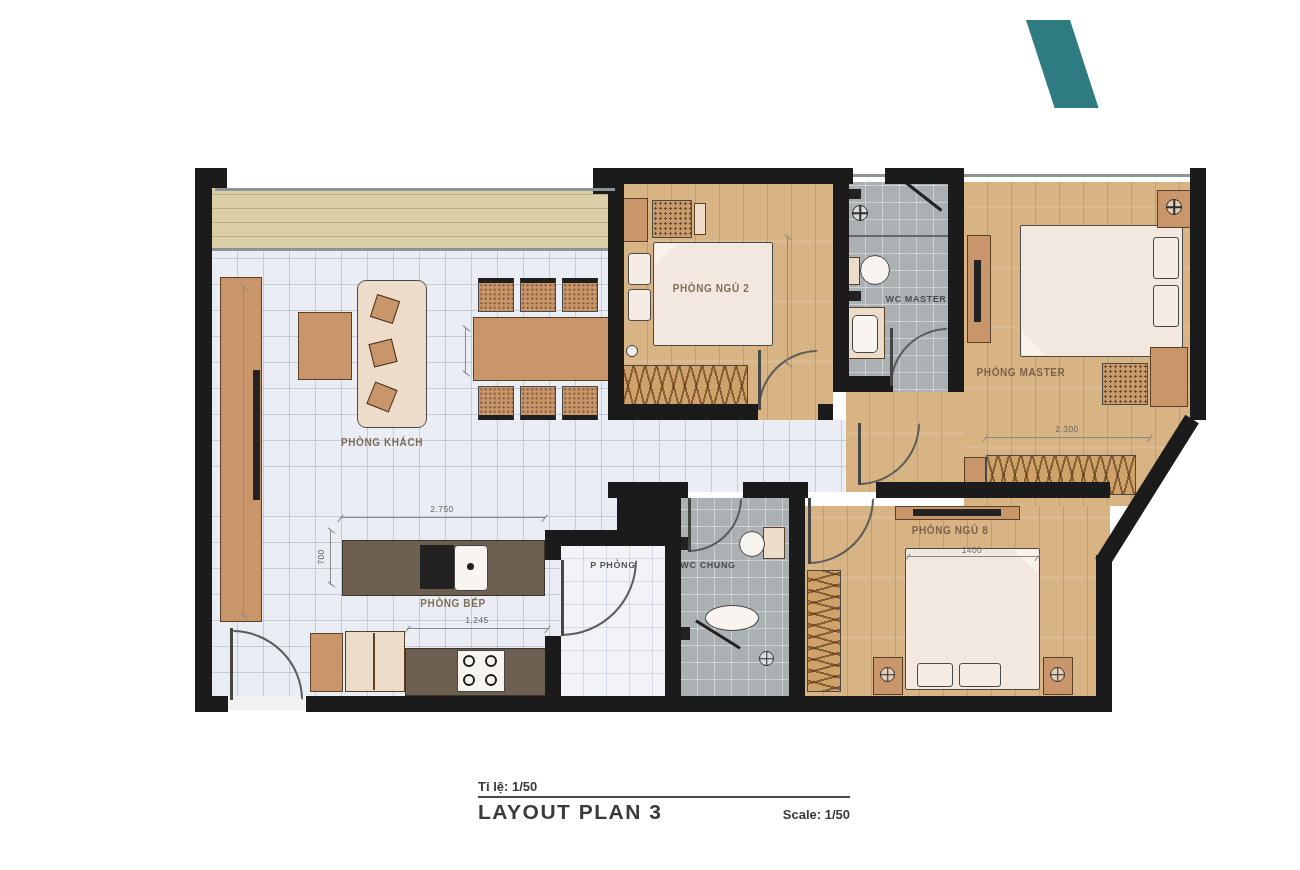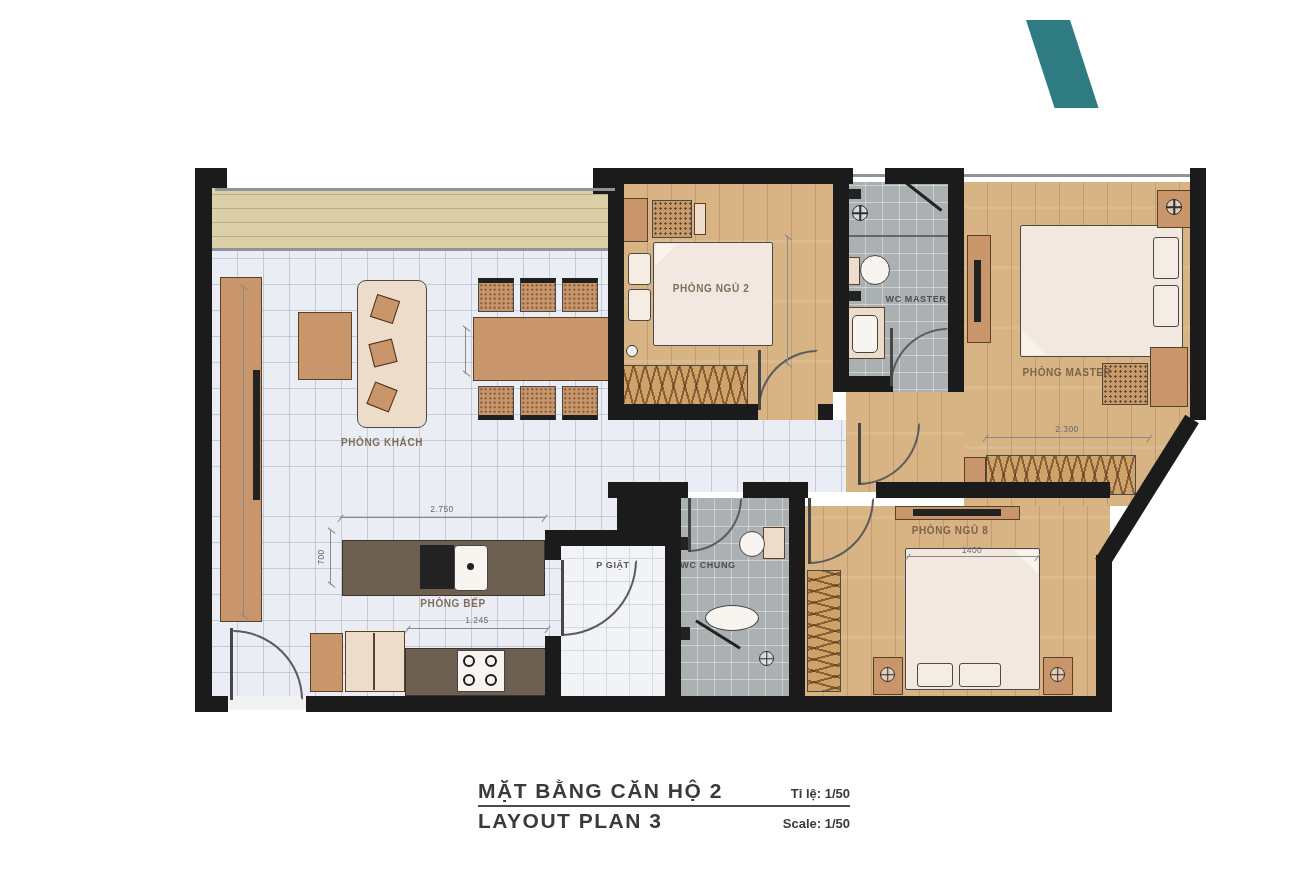--- a/index.html
+++ b/index.html
@@ -260,31 +260,30 @@
     <span class="dimlabel" style="left:126px;top:392px;transform:translate(-50%,-50%) rotate(-90deg);">700</span>
     <div class="dim" style="left:212px;top:463px;width:141px;"></div>
     <span class="dimlabel" style="left:282px;top:455px;">1.245</span>
     <div class="dim" style="left:790px;top:272px;width:165px;"></div>
     <span class="dimlabel" style="left:872px;top:264px;">2.300</span>
     <div class="dim" style="left:712px;top:391px;width:131px;"></div>
     <span class="dimlabel" style="left:777px;top:385px;">1400</span>
 
     <span class="rlabel" style="left:187px;top:277px;">PHÒNG KHÁCH</span>
     <span class="rlabel" style="left:258px;top:438px;">PHÒNG BẾP</span>
-    <span class="rlabel wc" style="left:418px;top:400px;font-size:9px;">P GIẶT</span>
+    <span class="rlabel wc" style="left:418px;top:400px;font-size:9px;">P PHÒNG</span>
     <span class="rlabel wc" style="left:513px;top:400px;font-size:9px;">WC CHUNG</span>
     <span class="rlabel" style="left:516px;top:123px;">PHÒNG NGỦ 2</span>
     <span class="rlabel wc" style="left:721px;top:134px;font-size:9px;">WC MASTER</span>
-    <span class="rlabel" style="left:872px;top:207px;">PHÒNG MASTER</span>
+    <span class="rlabel" style="left:826px;top:207px;">PHÒNG MASTER</span>
     <span class="rlabel" style="left:755px;top:365px;">PHÒNG NGỦ 8</span>
   </div>
 
   <div id="caption">
     <div class="cap-row first">
-      <span class="cap-main">MẶT BẰNG CĂN HỘ 2</span>
       <span class="cap-scale">Tỉ lệ: 1/50</span>
     </div>
     <div class="cap-row second">
       <span class="cap-main">LAYOUT PLAN 3</span>
       <span class="cap-scale">Scale: 1/50</span>
     </div>
   </div>
 
 
 </div>

